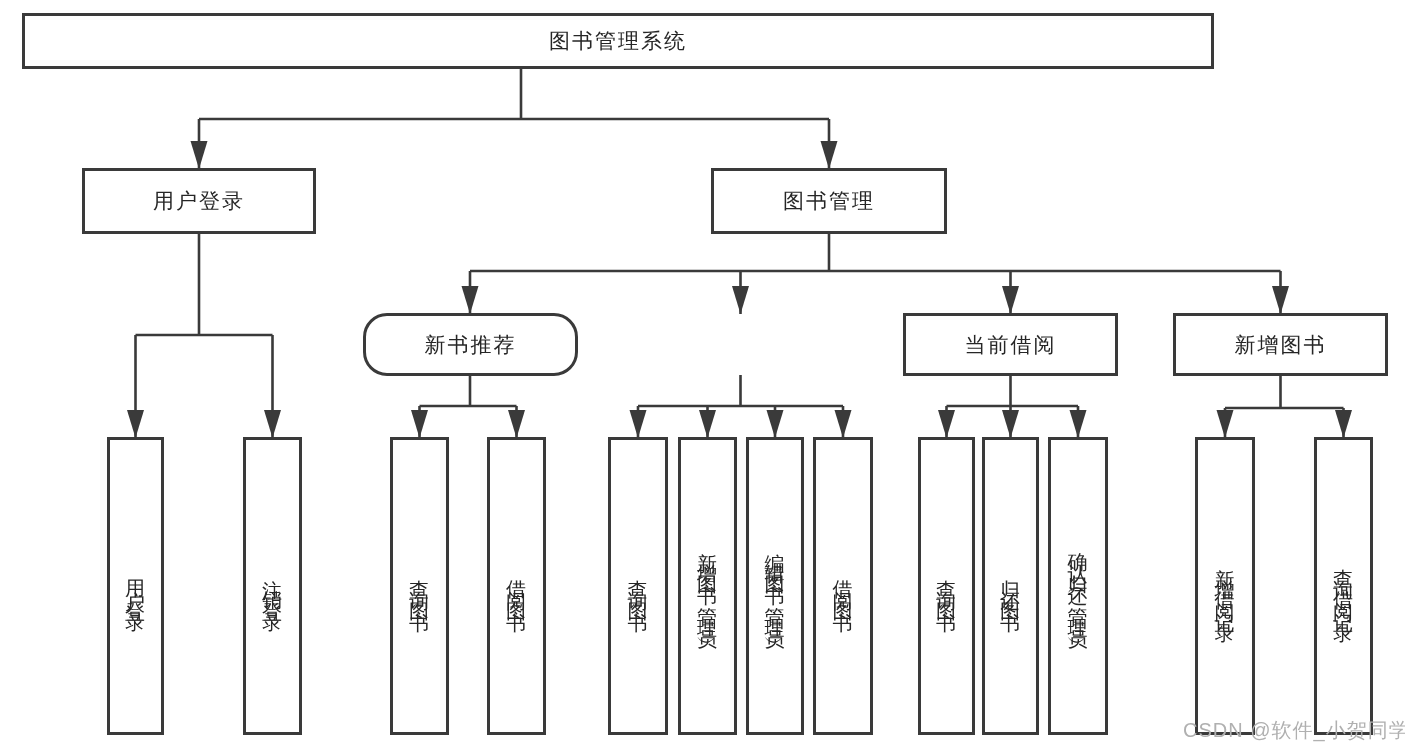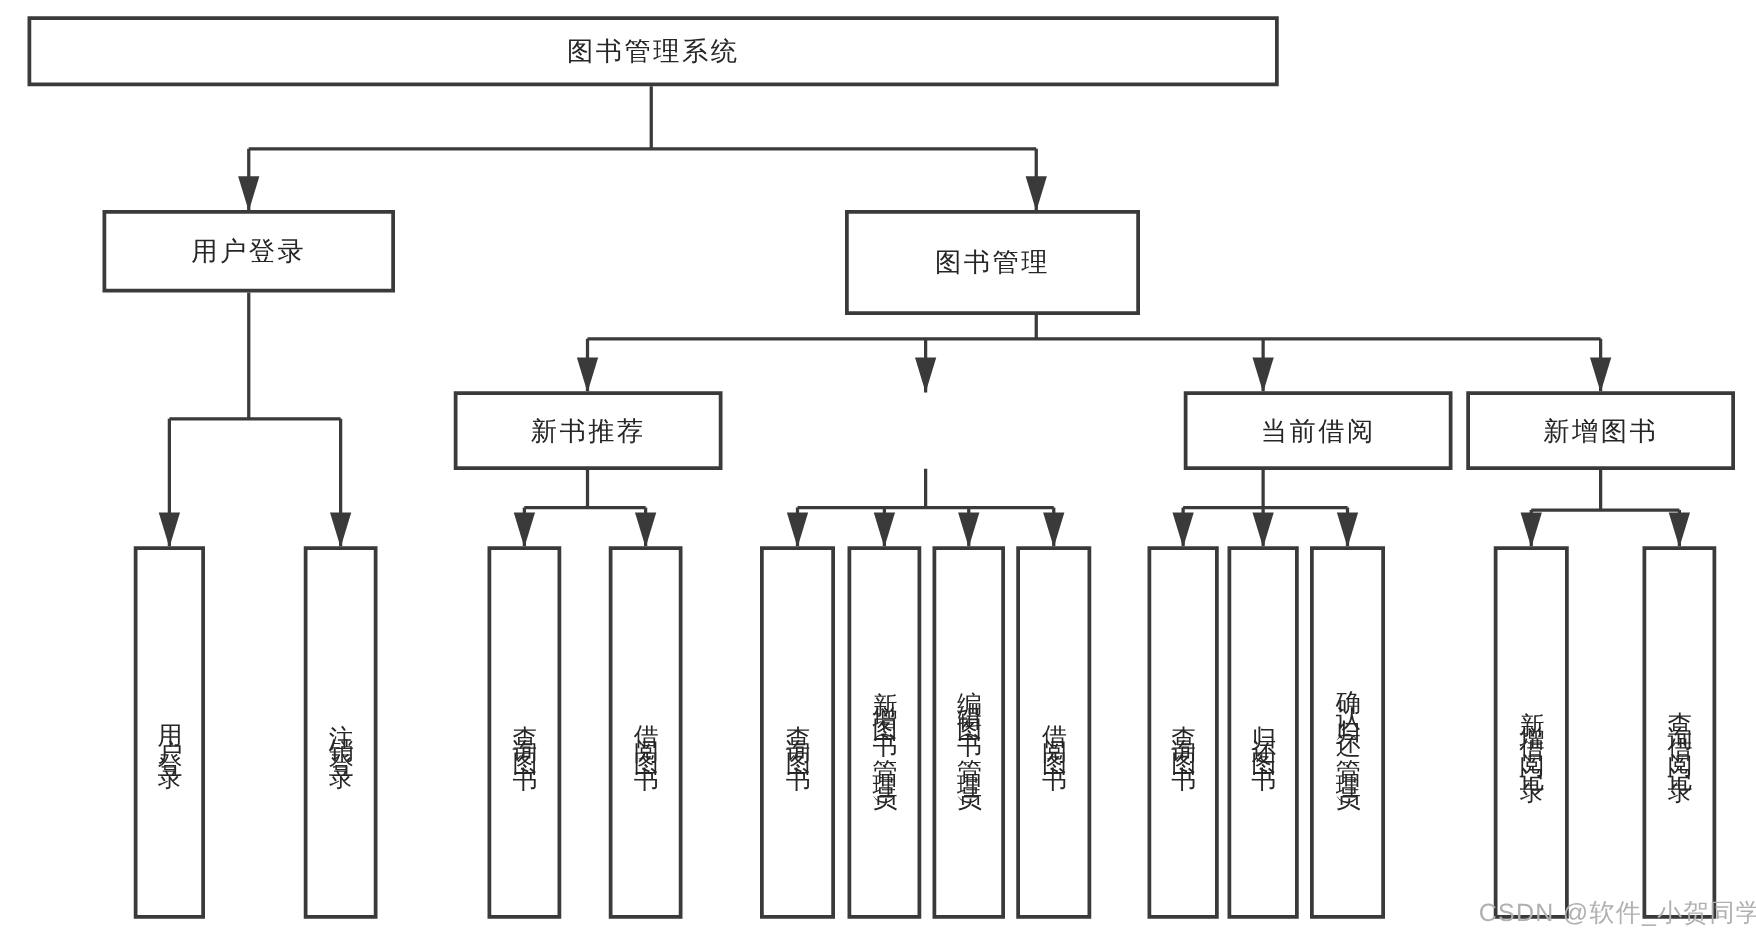--- a/index.html
+++ b/index.html
@@ -34,27 +34,27 @@
     writing-mode:vertical-rl;text-orientation:mixed;
     font-size:20px;letter-spacing:11px;color:var(--ink);
     line-height:1;
   }
   .watermark{
     position:absolute;left:1183px;top:717px;
     font-size:20px;color:var(--wm);
     letter-spacing:1px;white-space:nowrap;z-index:10;
   }
   
-  .n-root{left:22px;top:13px;width:1001px;height:56px;}
+  .n-root{left:22px;top:13px;width:1192px;height:56px;}
   .n-user-login{left:82px;top:168px;width:234px;height:66px;}
-  .n-book-mgmt{left:676px;top:168px;width:236px;height:84px;}
+  .n-book-mgmt{left:711px;top:168px;width:236px;height:66px;}
   .n-l3{top:313px;width:215px;height:63px;}
-  .n-new-book{left:363px;}
+  .n-new-book{left:363px;border-radius:24px;}
   .n-book-borrow{left:633px;}
-  .n-cur-borrow{left:903px;margin-left:44px;}
+  .n-cur-borrow{left:903px;}
   .n-records{left:1173px;}
   .lf-1{left:107px;width:57px;}
   .lf-2{left:243px;width:59px;}
   .lf-3{left:390px;width:59px;}
   .lf-4{left:487px;width:59px;}
   .lf-5{left:608px;width:60px;}
   .lf-6{left:678px;width:59px;}
   .lf-7{left:746px;width:58px;}
   .lf-8{left:813px;width:60px;}
   .lf-9{left:918px;width:57px;}

